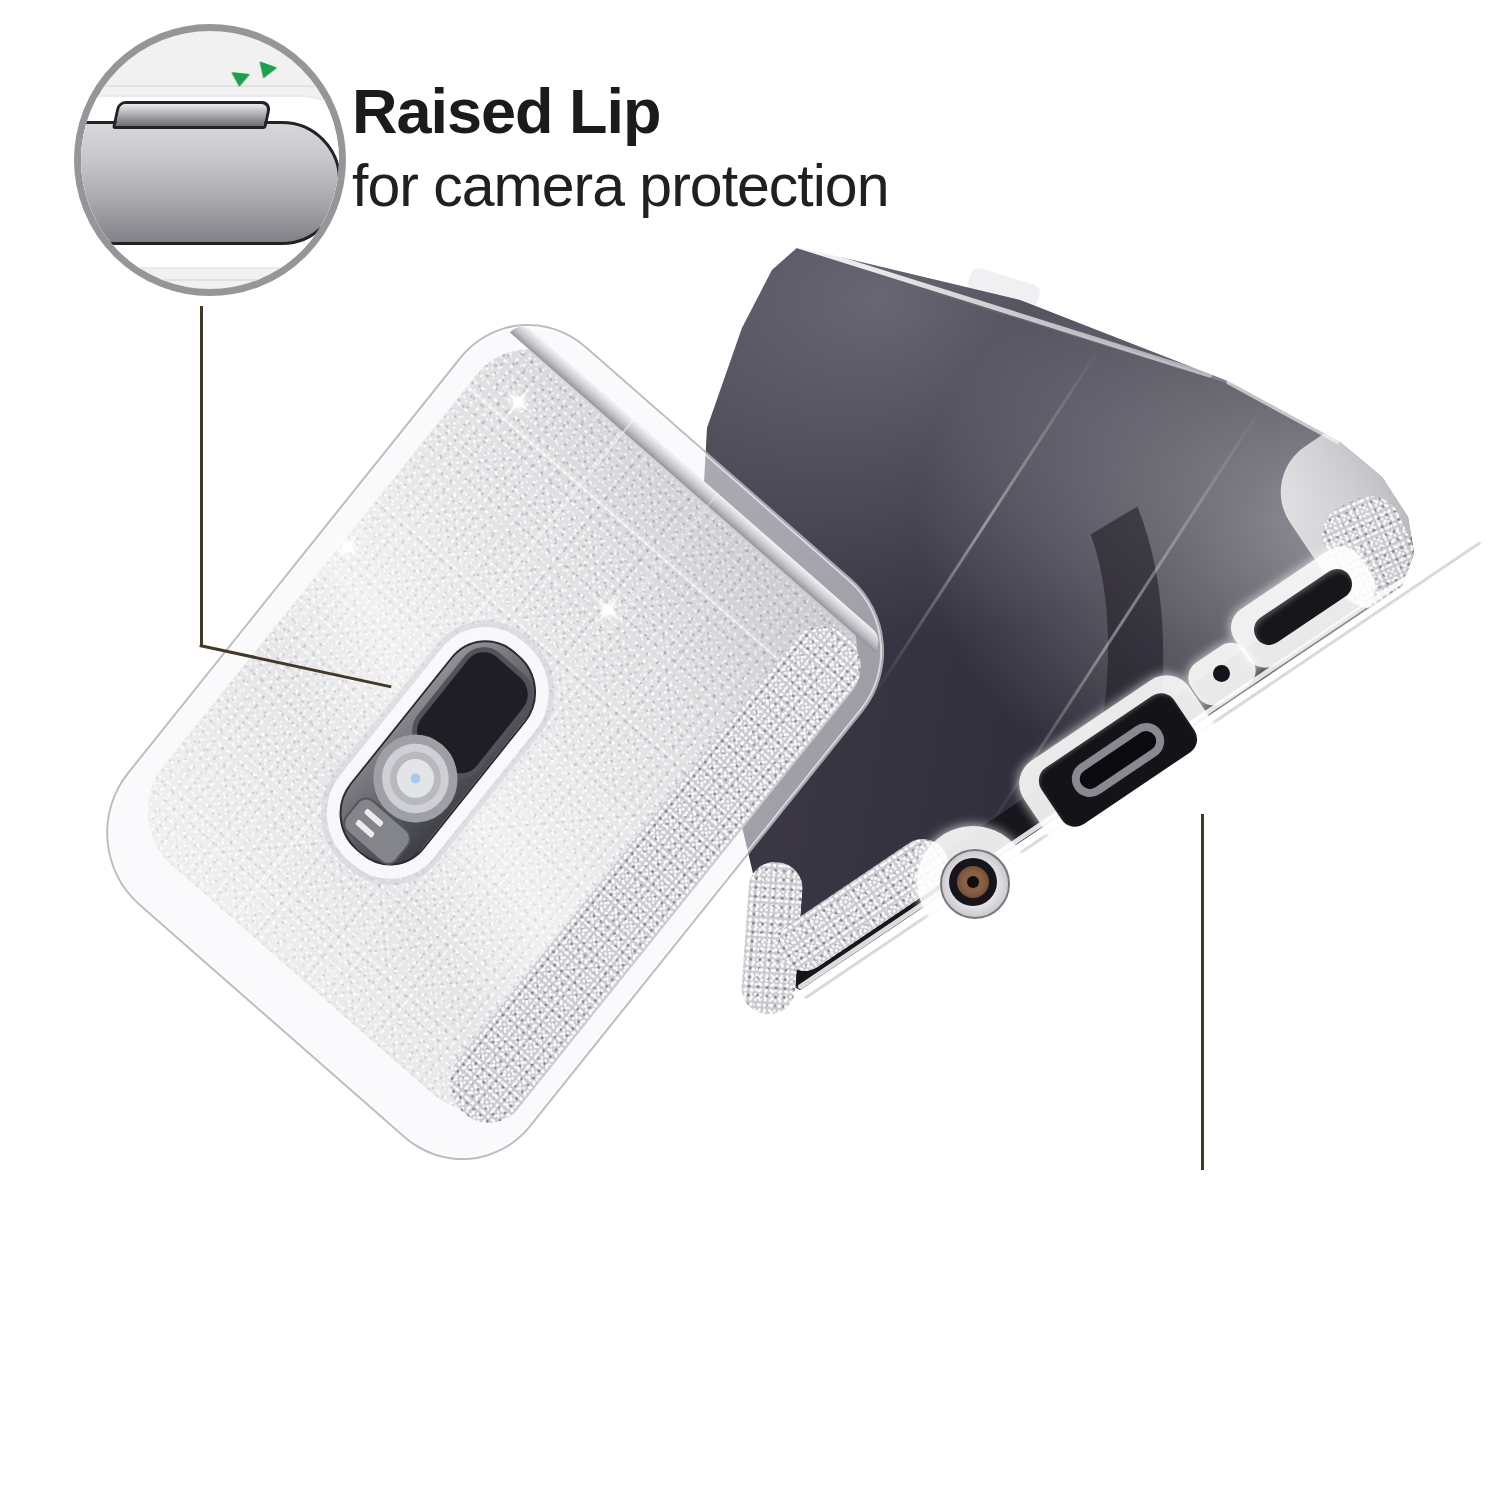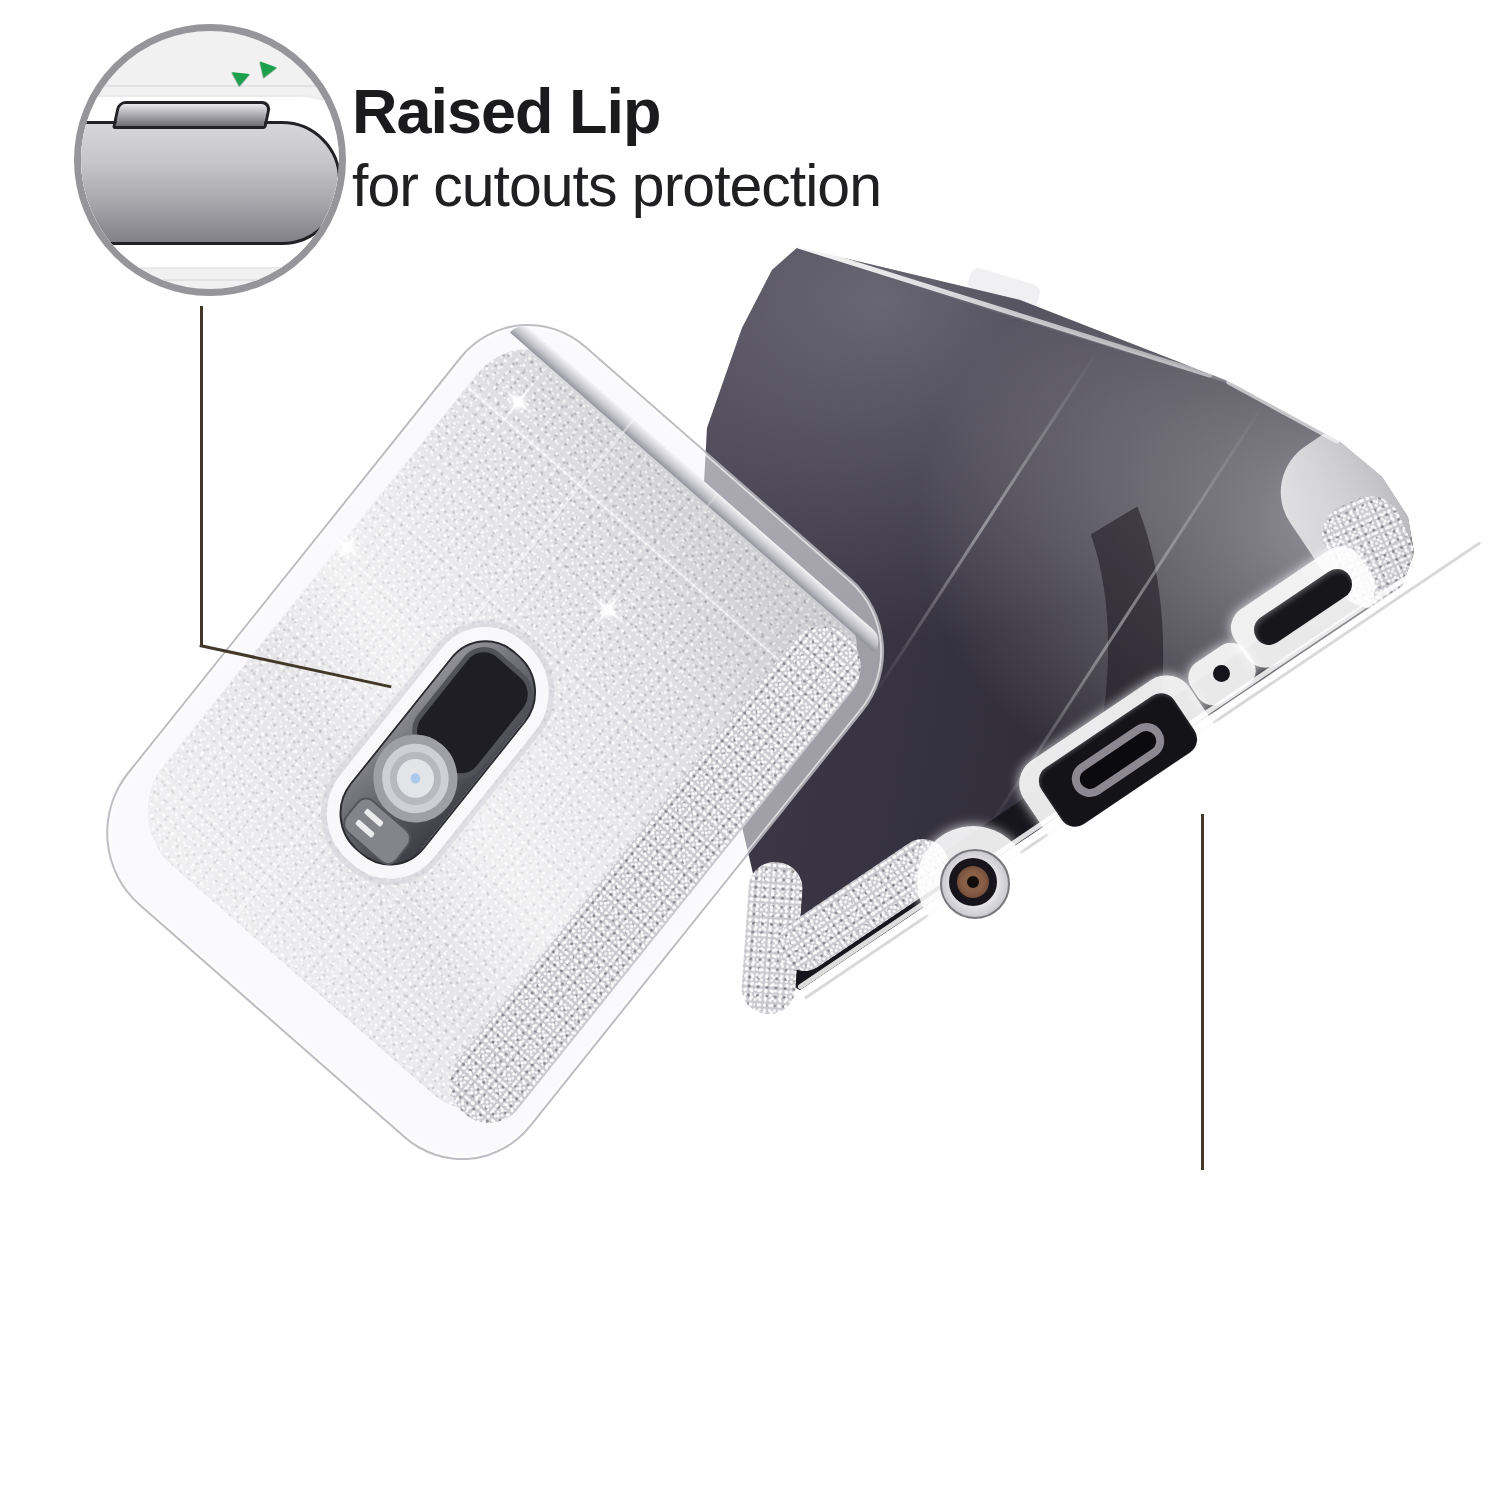--- a/index.html
+++ b/index.html
@@ -206,17 +206,17 @@
     <div class="abs tri" style="left:150px;top:42px;transform:rotate(6deg);"></div>
     <div class="abs tri" style="left:176px;top:33px;transform:rotate(20deg);border-top-width:14px;"></div>
   </div>
 
   <div class="abs pline" style="left:200px;top:306px;width:3px;height:340px;"></div>
   <div class="abs pline" style="left:200px;top:644px;width:196px;height:3px;transform:rotate(12.2deg);transform-origin:0 0;"></div>
   <div class="abs pline" style="left:1201px;top:814px;width:3px;height:356px;"></div>
 
   <div class="abs" style="left:352px;top:80px;">
     <div class="cap-title">Raised Lip</div>
-    <div class="cap-sub">for cutouts protection</div>
+    <div class="cap-sub">for camera protection</div>
   </div>
 
 
 </div>
 
 </body></html>

